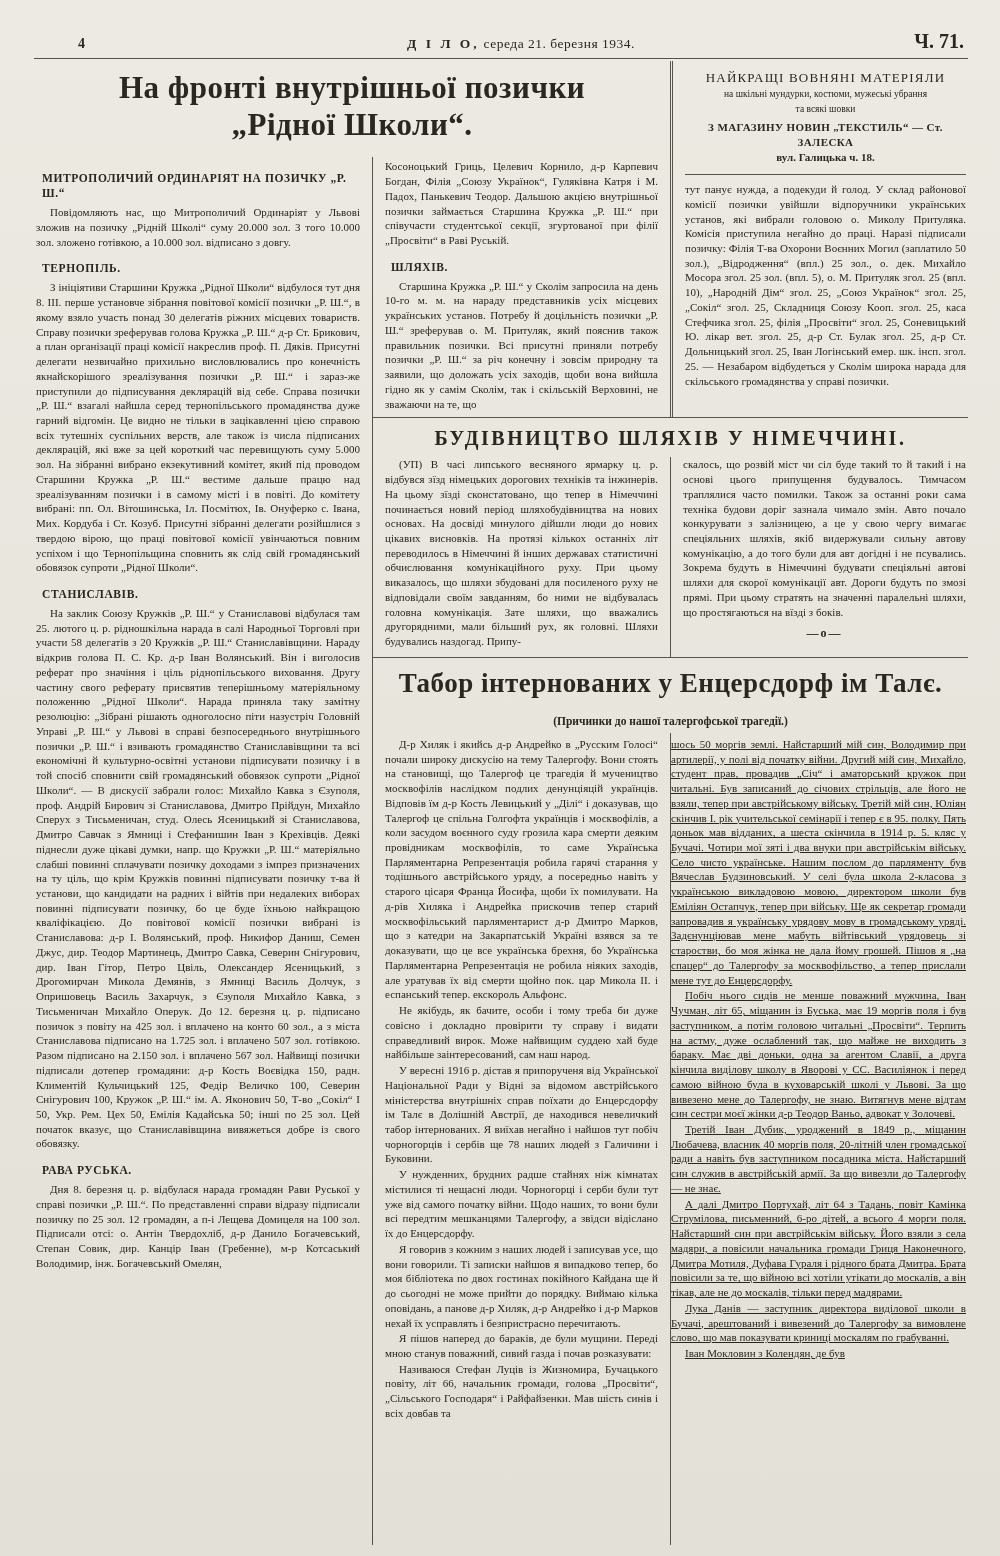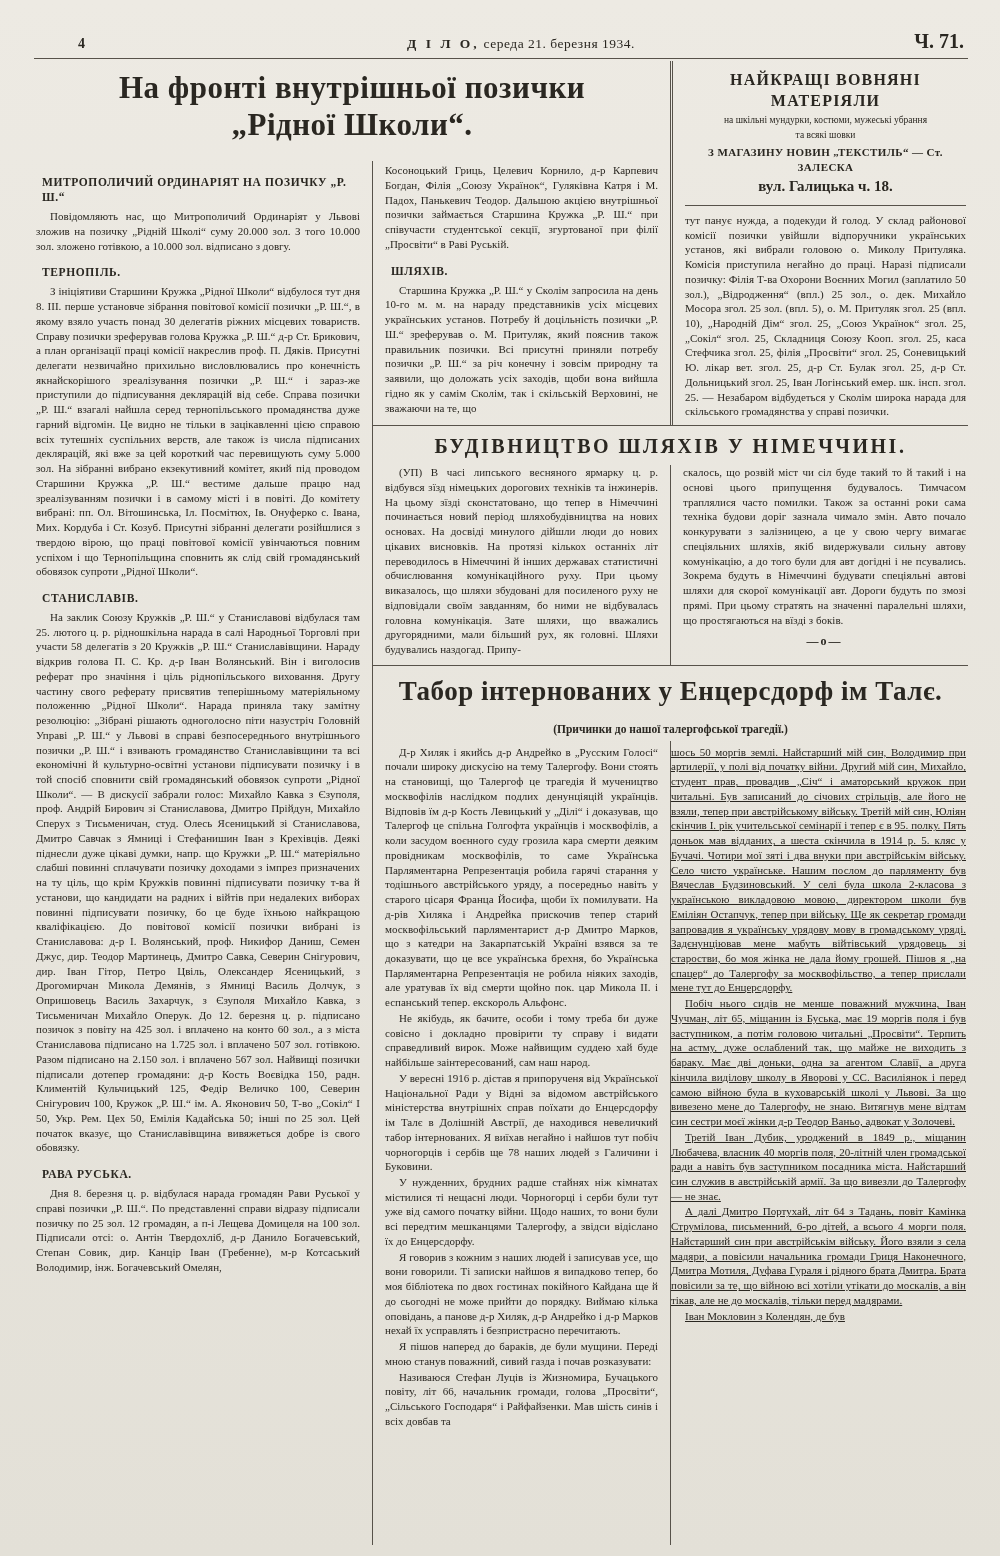--- a/index.html
+++ b/index.html
@@ -69,24 +69,24 @@
     text-align:left; font-weight:bold; font-size:11.5px; letter-spacing:.6px;
     margin:12px 6px 4px 6px; line-height:1.3;
   }
   .divider{ text-align:center; font-weight:bold; font-size:12px; margin-top:6px; letter-spacing:2px; }
 
   
   .ad{
     text-align:center; border-bottom:1px solid var(--rule);
     padding:8px 4px 9px 4px; margin-bottom:7px;
   }
-  .ad .ad1{ font-weight:bold; font-size:16px; letter-spacing:1.2px; }
+  .ad .ad1{ font-weight:normal; font-size:13px; letter-spacing:1.2px; }
   .ad .ad2,.ad .ad3{ font-size:9.5px; margin-top:2px; }
   .ad .ad4{ font-weight:bold; font-size:11px; margin-top:4px; letter-spacing:.4px; }
-  .ad .ad5{ font-weight:bold; font-size:15px; margin-top:1px; }
+  .ad .ad5{ font-weight:bold; font-size:11px; margin-top:1px; }
 </style>
 </head>
 <body>
 
 <div class="page">
 
   <header class="masthead">
     <span class="pnum">4</span>
     <span class="mcenter">
       <span class="mtitle">Д І Л О,</span>
@@ -153,17 +153,18 @@
       <p>Я говорив з кожним з наших людей і записував усе, що вони говорили. Ті записки найшов я випадково тепер, бо моя бібліотека по двох гостинах покійного Кайдана ще й до сьогодні не може прийти до порядку. Виймаю кілька оповідань, а панове д-р Хиляк, д-р Андрейко і д-р Марков нехай їх усправлять і безпристрасно перечитають.</p>
       <p>Я пішов наперед до бараків, де були мущини. Переді мною станув поважний, сивий газда і почав розказувати:</p>
       <p>Називаюся Стефан Луців із Жизномира, Бучацького повіту, літ 66, начальник громади, голова „Просвіти“, „Сільського Господаря“ і Райфайзенки. Мав шість синів і всіх довбав та</p>
     </div>
 
     <div class="camp-b body-text">
       <p class="noindent">шось 50 моргів землі. Найстарший мій син, Володимир при артилерії, у полі від початку війни. Другий мій син, Михайло, студент прав, провадив „Січ“ і аматорський кружок при читальні. Був записаний до січових стрільців, але його не взяли, тепер при австрійському війську. Третій мій син, Юліян скінчив І. рік учительської семінарії і тепер є в 95. полку. Пять доньок мав відданих, а шеста скінчила в 1914 р. 5. кляс у Бучачі. Чотири мої зяті і два внуки при австрійськім війську. Село чисто українське. Нашим послом до парляменту був Вячеслав Будзиновський. У селі була школа 2-класова з українською викладовою мовою, директором школи був Еміліян Остапчук, тепер при війську. Ще як секретар громади запровадив я українську урядову мову в громадському уряді. Задєнунціював мене мабуть війтівський урядовець зі старостви, бо моя жінка не дала йому грошей. Пішов я „на спацер“ до Талергофу за москвофільство, а тепер прислали мене тут до Енцерсдорфу.</p>
       <p>Побіч нього сидів не менше поважний мужчина, Іван Чучман, літ 65, міщанин із Буська, має 19 моргів поля і був заступником, а потім головою читальні „Просвіти“. Терпить на астму, дуже ослаблений так, що майже не виходить з бараку. Має дві доньки, одна за агентом Славії, а друга кінчила виділову школу в Яворові у СС. Василіянок і перед самою війною була в куховарській школі у Львові. За що вивезено мене до Талергофу, не знаю. Витягнув мене відтам син сестри моєї жінки д-р Теодор Ваньо, адвокат у Золочеві.</p>
       <p>Третій Іван Дубик, уроджений в 1849 р., міщанин Любачева, власник 40 моргів поля, 20-літній член громадської ради а навіть був заступником посадника міста. Найстарший син служив в австрійській армії. За що вивезли до Талергофу — не знає.</p>
       <p>А далі Дмитро Портухай, літ 64 з Тадань, повіт Камінка Струмілова, письменний, 6-ро дітей, а всього 4 морги поля. Найстарший син при австрійськім війську. Його взяли з села мадяри, а повісили начальника громади Гриця Наконечного, Дмитра Мотиля, Дуфава Гураля і рідного брата Дмитра. Брата повісили за те, що війною всі хотіли утікати до москалів, а він тікав, але не до москалів, тільки перед мадярами.</p>
+      <p>Лука Данів — заступник директора виділової школи в Бучачі, арештований і вивезений до Талергофу за вимовлене слово, що мав показувати криниці москалям по грабуванні.</p>
       <p>Іван Мокловин з Колендян, де був</p>
     </div>
 
   </div>
 </div>
 
 </body></html>

